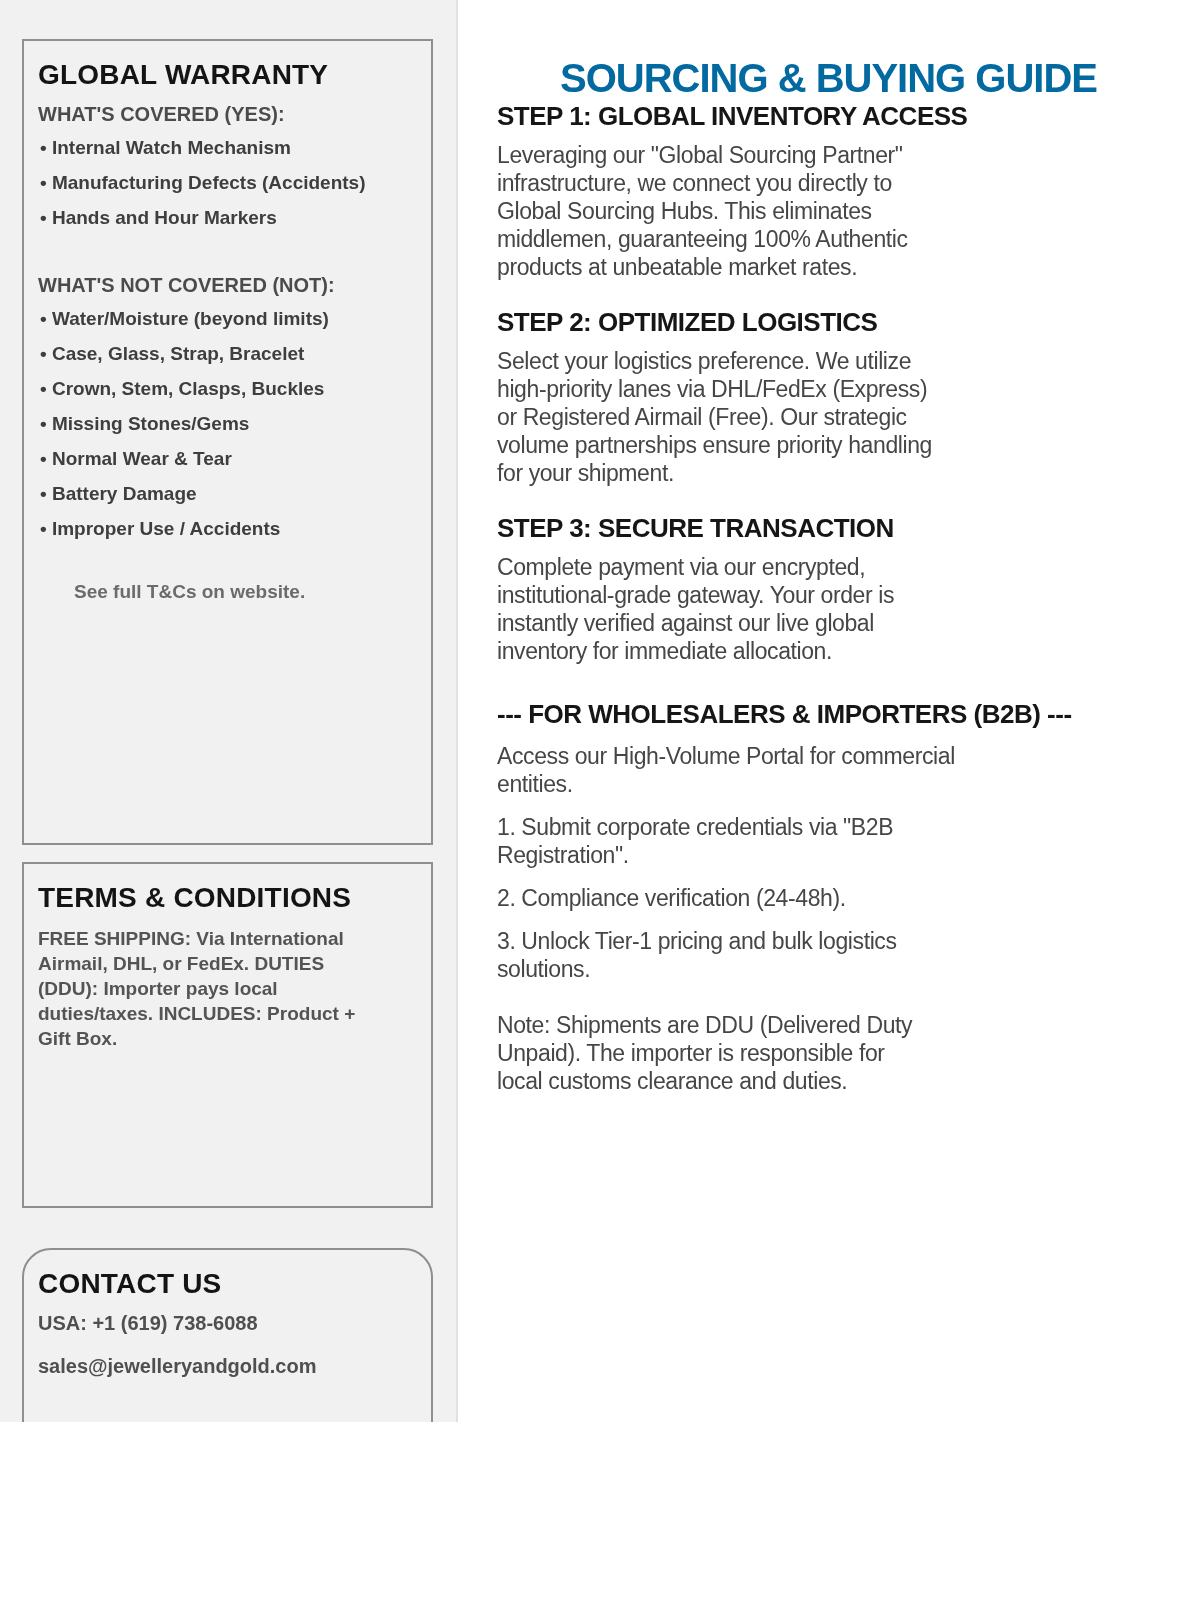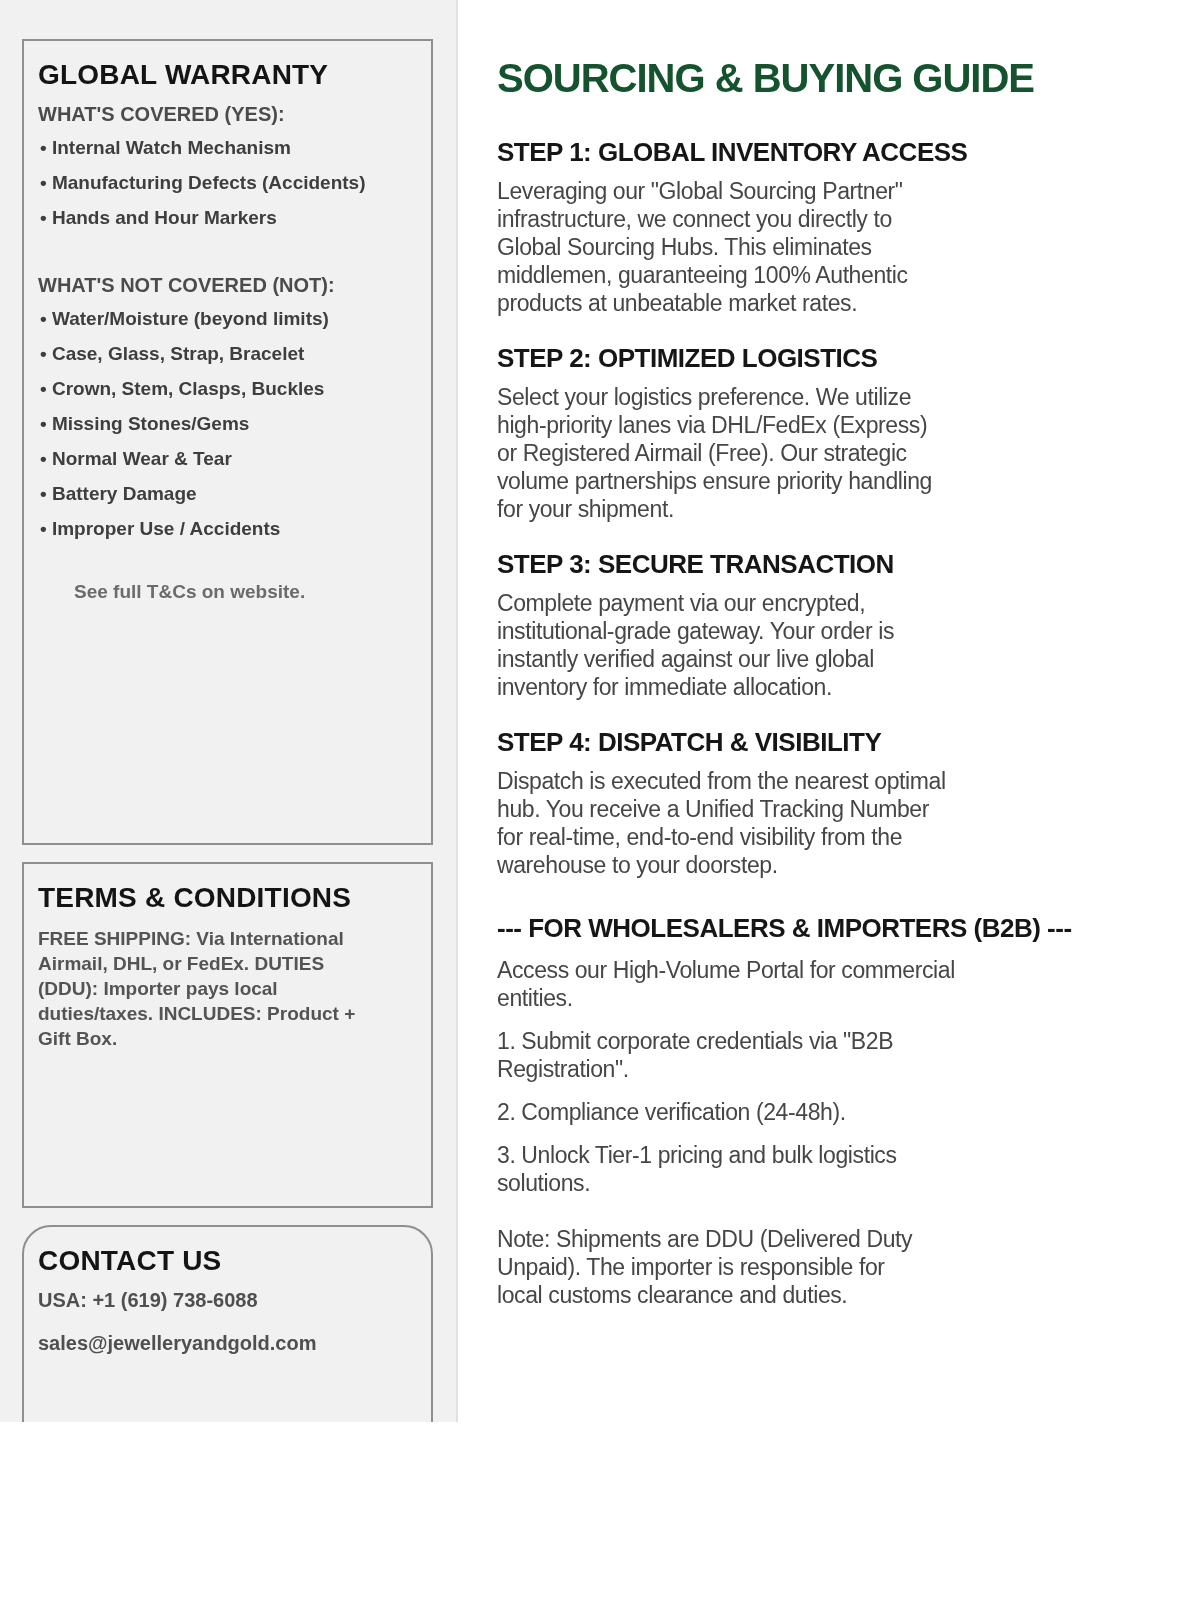--- a/index.html
+++ b/index.html
@@ -25,21 +25,21 @@
   }
   .panel {
     margin-left: 22px;
     width: 411px;
     border: 2px solid #8f8f8f;
     background: #f2f1f1;
     padding: 18px 16px 0 14px;
   }
   .panel-warranty { margin-top: 39px; height: 806px; }
   .panel-terms    { margin-top: 17px; height: 346px; }
-  .panel-contact  { margin-top: 17px; height: 247px; border-radius: 29px; }
+  .panel-contact  { margin-top: 40px; height: 247px; border-radius: 29px; }
 
   .panel h2 {
     font-size: 28px;
     font-weight: 700;
     color: #141414;
     letter-spacing: 0.2px;
     margin-bottom: 12px;
   }
   .subhead {
     font-size: 20px;
@@ -83,24 +83,24 @@
   .main {
     position: absolute;
     left: 460px; top: 0;
     width: 740px;
     height: 1600px;
     background: #ffffff;
     padding: 0 40px 0 37px;
   }
   .main h1 {
     margin-top: 56px;
-    margin-bottom: 36px;
+    text-align: center;
     font-size: 40px;
     font-weight: 700;
-    color: #14532d;
+    color: #0369a1;
     letter-spacing: -1px;
     white-space: nowrap;
   }
   .step { margin-bottom: 26px; }
   .step-heading, .b2b-heading {
     font-size: 26px;
     font-weight: 700;
     color: #161616;
     letter-spacing: -0.5px;
     margin-bottom: 9px;
@@ -194,27 +194,20 @@
     </section>
 
     <section class="step">
       <div class="step-heading">STEP 3: SECURE TRANSACTION</div>
       <p class="body-text">Complete payment via our encrypted,
 institutional-grade gateway. Your order is
 instantly verified against our live global
 inventory for immediate allocation.</p>
     </section>
 
-    <section class="step">
-      <div class="step-heading">STEP 4: DISPATCH &amp; VISIBILITY</div>
-      <p class="body-text">Dispatch is executed from the nearest optimal
-hub. You receive a Unified Tracking Number
-for real-time, end-to-end visibility from the
-warehouse to your doorstep.</p>
-    </section>
 
     <section>
       <div class="b2b-heading">--- FOR WHOLESALERS &amp; IMPORTERS (B2B) ---</div>
       <p class="body-text b2b-para">Access our High-Volume Portal for commercial
 entities.</p>
       <p class="body-text b2b-para">1. Submit corporate credentials via "B2B
 Registration".</p>
       <p class="body-text b2b-para">2. Compliance verification (24-48h).</p>
       <p class="body-text b2b-para">3. Unlock Tier-1 pricing and bulk logistics
 solutions.</p>

